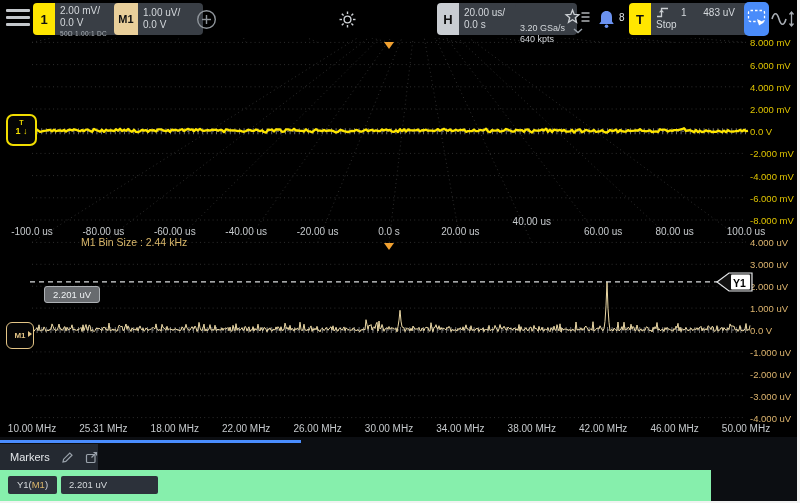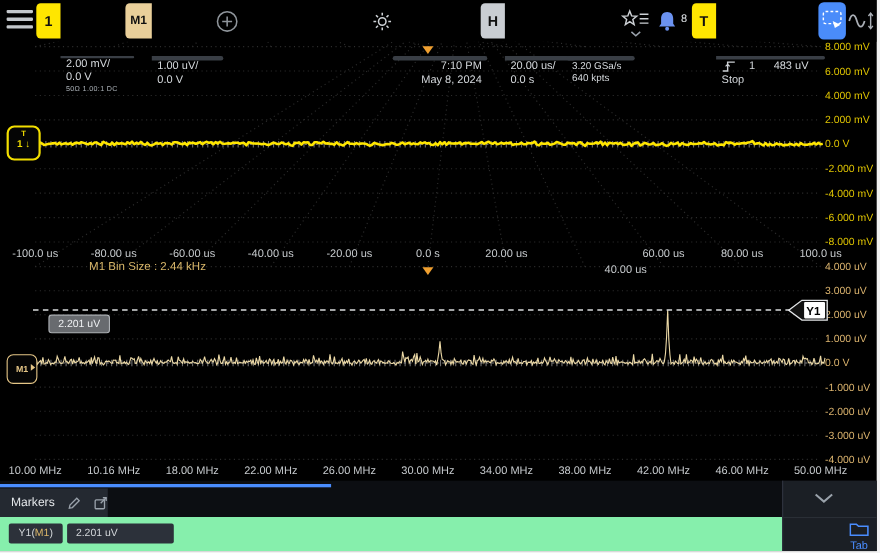--- a/index.html
+++ b/index.html
@@ -5,21 +5,21 @@
   html,body{margin:0;padding:0;background:#ffffff;}
   .frame{position:relative;width:800px;height:503px;background:#f2f2f2;font-family:"Liberation Sans",sans-serif;}
   .screen{position:absolute;left:0;top:0;width:797px;height:501px;background:#000;overflow:hidden;}
 
   
   .toolbar{position:absolute;left:0;top:0;width:797px;height:38px;background:#000;}
   .tb{position:absolute;top:3px;height:32px;display:flex;}
   .badge{width:22px;height:32px;display:flex;align-items:center;justify-content:center;
          font-weight:bold;font-size:13px;color:#101010;border-radius:4px 0 0 4px;}
   .panel{background:#393e45;border-radius:0 4px 4px 0;padding:2px 5px 0 5px;color:#d4d8dc;
-         font-size:10px;line-height:1.18;white-space:nowrap;margin-top:48px;}
+         font-size:10px;line-height:1.18;white-space:nowrap;}
   .panel .sub{font-size:6.5px;color:#aab0b6;letter-spacing:.3px;margin-top:1px;}
   .solo{border-radius:4px;}
   .menu-bars span{display:block;width:24px;height:3px;background:#c3c7cb;border-radius:1px;margin-bottom:4px;}
   .clockp{text-align:right;padding-top:4px;}
   .trigrow1{display:flex;align-items:center;width:79px;}
   .trigrow1 .tsrc{margin-left:12px;}
   .trigrow1 .tlev{margin-left:auto;}
   .bluebtn{position:absolute;left:744px;top:2px;width:25px;height:34px;background:#4a8cfa;border-radius:5px;}
 
   
@@ -129,26 +129,26 @@
         <span style="position: absolute; white-space: nowrap; left: 750px; top: 368.8px; color: rgb(220, 180, 110); font-size: 9.5px;">-2.000 uV</span>
         <span style="position: absolute; white-space: nowrap; left: 750px; top: 390.7px; color: rgb(220, 180, 110); font-size: 9.5px;">-3.000 uV</span>
         <span style="position: absolute; white-space: nowrap; left: 750px; top: 412.6px; color: rgb(220, 180, 110); font-size: 9.5px;">-4.000 uV</span>
         <span style="position: absolute; white-space: nowrap; left: 32px; top: 226px; transform: translateX(-50%); color: rgb(198, 202, 205); font-size: 10px;">-100.0 us</span>
         <span style="position: absolute; white-space: nowrap; left: 103.4px; top: 226px; transform: translateX(-50%); color: rgb(198, 202, 205); font-size: 10px;">-80.00 us</span>
         <span style="position: absolute; white-space: nowrap; left: 174.8px; top: 226px; transform: translateX(-50%); color: rgb(198, 202, 205); font-size: 10px;">-60.00 us</span>
         <span style="position: absolute; white-space: nowrap; left: 246.2px; top: 226px; transform: translateX(-50%); color: rgb(198, 202, 205); font-size: 10px;">-40.00 us</span>
         <span style="position: absolute; white-space: nowrap; left: 317.6px; top: 226px; transform: translateX(-50%); color: rgb(198, 202, 205); font-size: 10px;">-20.00 us</span>
         <span style="position: absolute; white-space: nowrap; left: 389px; top: 226px; transform: translateX(-50%); color: rgb(198, 202, 205); font-size: 10px;">0.0 s</span>
         <span style="position: absolute; white-space: nowrap; left: 460.4px; top: 226px; transform: translateX(-50%); color: rgb(198, 202, 205); font-size: 10px;">20.00 us</span>
-        <span style="position: absolute; white-space: nowrap; left: 531.8px; top: 240px; transform: translateX(-50%); color: rgb(198, 202, 205); font-size: 10px; margin-left: 37px;">40.00 us</span>
+        <span style="position: absolute; white-space: nowrap; left: 531.8px; top: 216px; transform: translateX(-50%); color: rgb(198, 202, 205); font-size: 10px;">40.00 us</span>
         <span style="position: absolute; white-space: nowrap; left: 603.2px; top: 226px; transform: translateX(-50%); color: rgb(198, 202, 205); font-size: 10px;">60.00 us</span>
         <span style="position: absolute; white-space: nowrap; left: 674.6px; top: 226px; transform: translateX(-50%); color: rgb(198, 202, 205); font-size: 10px;">80.00 us</span>
         <span style="position: absolute; white-space: nowrap; left: 746px; top: 226px; transform: translateX(-50%); color: rgb(198, 202, 205); font-size: 10px;">100.0 us</span>
         <span style="position: absolute; white-space: nowrap; left: 32px; top: 423px; transform: translateX(-50%); color: rgb(198, 202, 205); font-size: 10px;">10.00 MHz</span>
-        <span style="position: absolute; white-space: nowrap; left: 103.4px; top: 423px; transform: translateX(-50%); color: rgb(198, 202, 205); font-size: 10px;">10.16 MHz</span>
+        <span style="position: absolute; white-space: nowrap; left: 103.4px; top: 423px; transform: translateX(-50%); color: rgb(198, 202, 205); font-size: 10px;">25.31 MHz</span>
         <span style="position: absolute; white-space: nowrap; left: 174.8px; top: 423px; transform: translateX(-50%); color: rgb(198, 202, 205); font-size: 10px;">18.00 MHz</span>
         <span style="position: absolute; white-space: nowrap; left: 246.2px; top: 423px; transform: translateX(-50%); color: rgb(198, 202, 205); font-size: 10px;">22.00 MHz</span>
         <span style="position: absolute; white-space: nowrap; left: 317.6px; top: 423px; transform: translateX(-50%); color: rgb(198, 202, 205); font-size: 10px;">26.00 MHz</span>
         <span style="position: absolute; white-space: nowrap; left: 389px; top: 423px; transform: translateX(-50%); color: rgb(198, 202, 205); font-size: 10px;">30.00 MHz</span>
         <span style="position: absolute; white-space: nowrap; left: 460.4px; top: 423px; transform: translateX(-50%); color: rgb(198, 202, 205); font-size: 10px;">34.00 MHz</span>
         <span style="position: absolute; white-space: nowrap; left: 531.8px; top: 423px; transform: translateX(-50%); color: rgb(198, 202, 205); font-size: 10px;">38.00 MHz</span>
         <span style="position: absolute; white-space: nowrap; left: 603.2px; top: 423px; transform: translateX(-50%); color: rgb(198, 202, 205); font-size: 10px;">42.00 MHz</span>
         <span style="position: absolute; white-space: nowrap; left: 674.6px; top: 423px; transform: translateX(-50%); color: rgb(198, 202, 205); font-size: 10px;">46.00 MHz</span>
         <span style="position: absolute; white-space: nowrap; left: 746px; top: 423px; transform: translateX(-50%); color: rgb(198, 202, 205); font-size: 10px;">50.00 MHz</span>
       </div>
@@ -211,37 +211,31 @@
             <line x1="9.5" y1="15" x2="9.5" y2="17.5"></line>
         <line x1="1.5" y1="9.5" x2="4" y2="9.5"></line>
             <line x1="15" y1="9.5" x2="17.5" y2="9.5"></line>
         <line x1="3.8" y1="3.8" x2="5.6" y2="5.6"></line>
             <line x1="13.4" y1="13.4" x2="15.2" y2="15.2"></line>
         <line x1="3.8" y1="15.2" x2="5.6" y2="13.4"></line>
             <line x1="13.4" y1="5.6" x2="15.2" y2="3.8"></line>
       </g>
     </svg>
 
-    <div class="tb" style="left:357px;">
-      <div class="panel solo clockp" style="width:76px;">
-        <div>7:10 PM</div>
-        <div>May 8, 2024</div>
-      </div>
-    </div>
 
     <div class="tb" style="left:437px;">
       <div class="badge" style="background:#c9cdd2;">H</div>
       <div class="panel" style="width:54px;padding-top:4px;">
         <div>20.00 us/</div>
         <div>0.0 s</div>
       </div>
     </div>
 
     <div class="tb" style="left:515px;">
-      <div class="panel solo" style="width:52px;padding-top:4px;font-size:9px;">
+      <div class="panel solo" style="width:52px;padding-top:20px;font-size:9px;">
         <div>3.20 GSa/s</div>
         <div>640 kpts</div>
       </div>
     </div>
 
     <svg class="tb" style="left:564px;top:7px;" width="27" height="20">
       <path d="M8.5,3 L10.2,7.4 L14.9,7.7 L11.3,10.7 L12.5,15.3 L8.5,12.7 L4.5,15.3 L5.7,10.7 L2.1,7.7 L6.8,7.4 Z" fill="none" stroke="#ccd0d4" stroke-width="1.3"></path>
       <g stroke="#ccd0d4" stroke-width="1.3">
         <line x1="17.5" y1="6" x2="25.5" y2="6"></line>
             <line x1="17.5" y1="10" x2="25.5" y2="10"></line>
@@ -303,28 +297,16 @@
       </svg>
     </div>
 
     <div class="rowarea">
       <div class="cell name">
         <span>Y1(</span><span class="chan">M1</span><span>)</span>
       </div>
       <div class="cell val">2.201 uV</div>
     </div>
 
-    <div class="rightcol">
-      <svg style="position:absolute;left:28px;top:11px;" width="18" height="10">
-        <polyline points="1.5,1.5 9,8 16.5,1.5" fill="none" stroke="#9aa2ab" stroke-width="1.8"></polyline>
-      </svg>
-      <div class="colsep"></div>
-      <div class="tabbtn">
-        <svg width="18" height="14">
-          <path d="M1,12.5 L1,2.5 L6.5,2.5 L8.5,4.5 L17,4.5 L17,12.5 Z" fill="none" stroke="#4a8dff" stroke-width="1.4"></path>
-        </svg>
-        <div>Tab</div>
-      </div>
-    </div>
   </div>
 
 </div>
 </div>
 
 </body></html>

